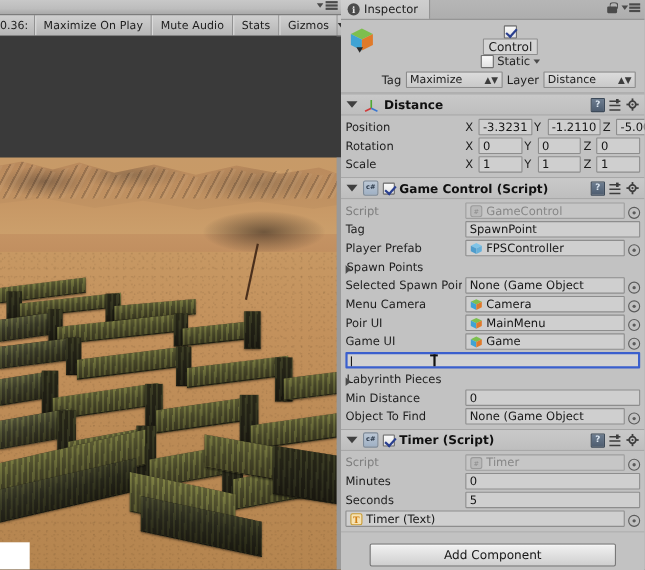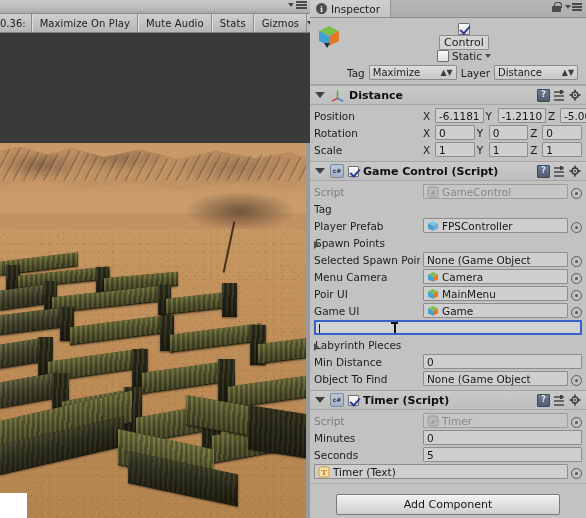--- a/index.html
+++ b/index.html
@@ -530,21 +530,21 @@
               <rect x="9" y="5.2" width="2.6" height="1.6" fill="#3d3d3d"></rect>
             </svg>
           </div>
         </div>
         <div class="rows">
           <div class="row">
             <span class="lab">Position</span>
             <div class="vec">
               <span class="ax">X</span>
               <div class="fld">
-                  <span>-6.1181</span>
+                  <span>-3.3231</span>
                 </div>
               <span class="ax">Y</span>
               <div class="fld">
                   <span>-1.2110</span>
                 </div>
               <span class="ax">Z</span>
               <div class="fld">
                   <span>-5.0035</span>
                 </div>
             </div>
@@ -621,20 +621,23 @@
                   <text x="6" y="8.5" font-size="6" text-anchor="middle" fill="#8b8b8b">#</text>
                 </svg>
                 <span>GameControl</span>
               </div>
               <div class="target-dot"></div>
             </div>
           </div>
 
           <div class="row">
             <span class="lab">Tag</span>
+            <div class="fld grow">
+              <span>SpawnPoint</span>
+            </div>
           </div>
 
           <div class="row">
             <span class="lab">Player Prefab</span>
             <div class="objfld">
               <div class="fld grow">
                 <svg class="obj-ico" viewBox="0 0 12 12">
                   <polygon points="6,1 11,3.4 6,5.8 1,3.4" fill="#7fc4e8"></polygon>
                   <polygon points="1,3.4 6,5.8 6,10.8 1,8.4" fill="#4e9ccc"></polygon>
                   <polygon points="11,3.4 6,5.8 6,10.8 11,8.4" fill="#66b0da"></polygon>

